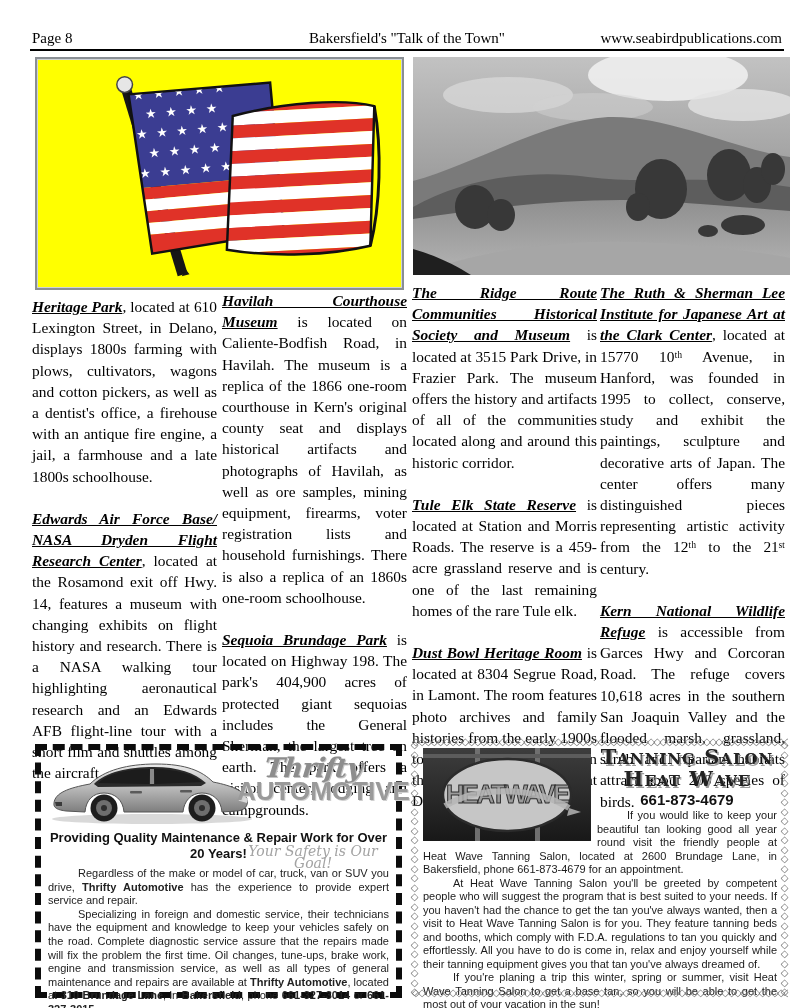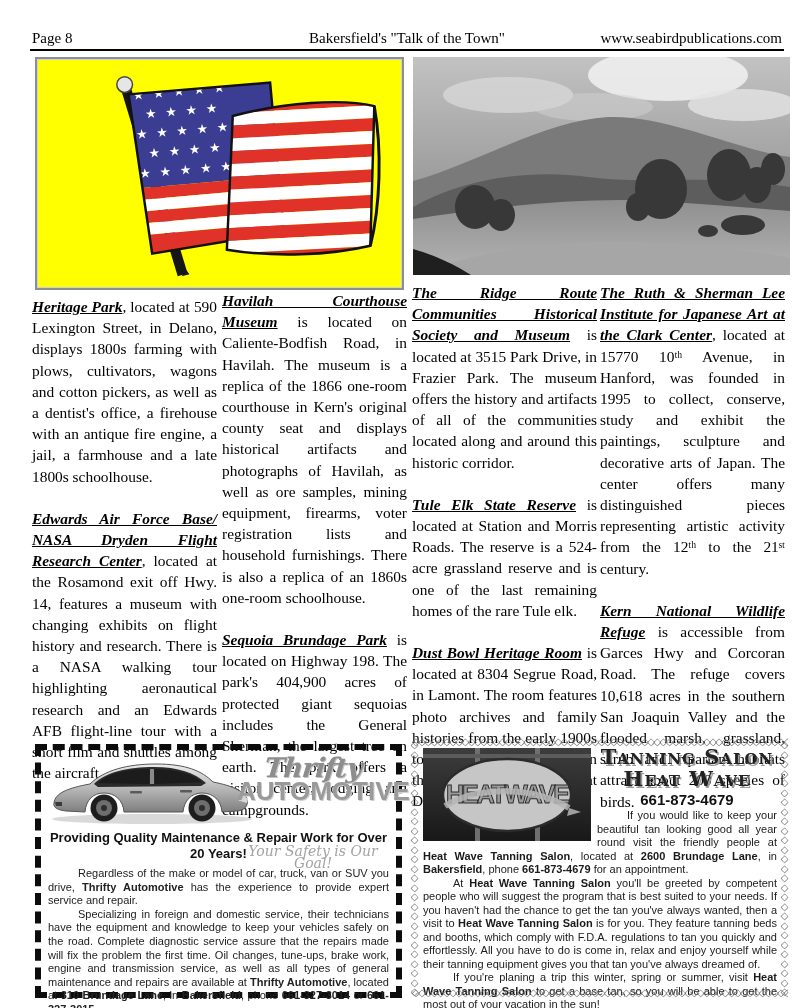--- a/index.html
+++ b/index.html
@@ -63,21 +63,21 @@
   .dia-h::before, .dia-v::before {
     content:"◇◇◇◇◇◇◇◇◇◇◇◇◇◇◇◇◇◇◇◇◇◇◇◇◇◇◇◇◇◇◇◇◇◇◇◇◇◇◇◇◇◇◇◇◇◇◇◇◇◇◇◇◇◇◇◇◇◇◇◇◇◇◇◇◇◇◇◇◇◇"; }
   .hw-top { overflow:visible; }
   .hw-photo { float:left; width:168px; height:93px; margin:2px 6px 2px 0;text-align:right; }
   .hw-photo svg { width:100%; height:100%; display:block; }
   .hw-title { text-align:center; font-family:"DejaVu Serif", serif; font-weight:bold;
               font-variant:small-caps; font-size:21px; line-height:22px; letter-spacing:1px;
               color:#222; text-shadow:1.6px 1.6px 0 #9c9c9c; }
   .hw-phone { text-align:center; font-size:15px; font-weight:bold; line-height:17px; margin:1px 0 1px 0; color:#111; }
   .hw-body p { font-size:11px; line-height:13.5px; text-align:justify; text-indent:30px; color:#1a1a1a; }
-  .hw-body .b { font-weight:bold; }
+  .hw-body .b { font-weight:normal; }
 </style>
 </head>
 <body>
 
 <div class="page">
 
   <div class="header">
     <span class="mid">Bakersfield's "Talk of the Town"</span>
     <span class="lft">Page  8</span>
     <span class="rgt">www.seabirdpublications.com</span>
@@ -170,32 +170,32 @@
         <ellipse cx="344" cy="128" rx="14" ry="18"></ellipse>
         <ellipse cx="360" cy="112" rx="12" ry="16"></ellipse>
         <ellipse cx="330" cy="168" rx="22" ry="10"></ellipse>
         <ellipse cx="295" cy="174" rx="10" ry="6"></ellipse>
       </g>
       <path d="M0,218 L0,192 C22,198 42,208 58,218 Z" fill="#1f1f1f"></path>
     </svg>
   </div>
 
   <div class="col col-1">
-    <p class="article"><span class="art-title">Heritage Park</span><span>, located at 590 Lexington Street, in Delano, displays 1800s farming with plows, cultivators, wagons and cotton pickers, as well as a dentist's office, a firehouse with an antique fire engine, a jail, a farmhouse and a late 1800s schoolhouse.</span></p>
+    <p class="article"><span class="art-title">Heritage Park</span><span>, located at 610 Lexington Street, in Delano, displays 1800s farming with plows, cultivators, wagons and cotton pickers, as well as a dentist's office, a firehouse with an antique fire engine, a jail, a farmhouse and a late 1800s schoolhouse.</span></p>
     <p class="article"><span class="art-title">Edwards Air Force Base/ NASA Dryden Flight Research Center</span><span>, located at the Rosamond exit off Hwy. 14, features a museum with changing exhibits on flight history and research.  There is  a NASA walking tour highlighting aeronautical research and an Edwards AFB flight-line tour with a short film and shuttles among the aircraft.</span></p>
   </div>
 
   <div class="col col-2">
     <p class="article"><span class="art-title">Havilah Courthouse Museum</span><span> is located on Caliente-Bodfish Road, in Havilah.  The museum is a replica of the 1866 one-room courthouse in Kern's original county seat and displays historical artifacts and photographs of Havilah, as well as ore samples, mining equipment, firearms, voter registration lists and household furnishings. There is also a replica of an 1860s one-room schoolhouse.</span></p>
     <p class="article"><span class="art-title">Sequoia Brundage Park</span><span> is located on Highway 198. The park's 404,900 acres of protected giant sequoias includes the General Sherman, the largest tree on earth.  The park offers a visitor center, lodging and campgrounds.</span></p>
   </div>
 
   <div class="col col-3">
     <p class="article"><span class="art-title">The Ridge Route Communities Historical Society and Museum</span><span> is located at 3515 Park Drive, in Frazier Park.  The museum offers the history and artifacts of all of the communities located along and around this historic corridor.</span></p>
-    <p class="article"><span class="art-title">Tule Elk State Reserve</span><span> is located at Station and Morris Roads.  The reserve is a 524-acre grassland reserve and is one of the last remaining homes of the rare Tule elk.</span></p>
+    <p class="article"><span class="art-title">Tule Elk State Reserve</span><span> is located at Station and Morris Roads.  The reserve is a 459-acre grassland reserve and is one of the last remaining homes of the rare Tule elk.</span></p>
     <p class="article"><span class="art-title">Dust Bowl Heritage Room</span><span> is located at 8304 Segrue Road, in Lamont.  The room features photo archives and family histories from the early 1900s to the present, focusing on the Central Valley's Great Depression migration period.</span></p>
   </div>
 
   <div class="col col-4">
     <p class="article"><span class="art-title">The Ruth &amp; Sherman Lee Institute for Japanese Art at the Clark Center</span><span>, located at 15770 10ᵗʰ Avenue, in Hanford, was founded in 1995 to collect, conserve, study and exhibit the paintings, sculpture and decorative arts of Japan.  The center offers many distinguished pieces representing artistic activity from the 12ᵗʰ to the 21ˢᵗ century.</span></p>
     <p class="article"><span class="art-title">Kern National Wildlife Refuge</span><span> is accessible from Garces Hwy and Corcoran Road.  The refuge covers 10,618 acres in the southern San Joaquin Valley and the flooded marsh, grassland, scrub and riparian habitats attract about 200 species of birds.</span></p>
   </div>
 
   <div class="thrifty-ad">
     <div class="thrifty-top">

